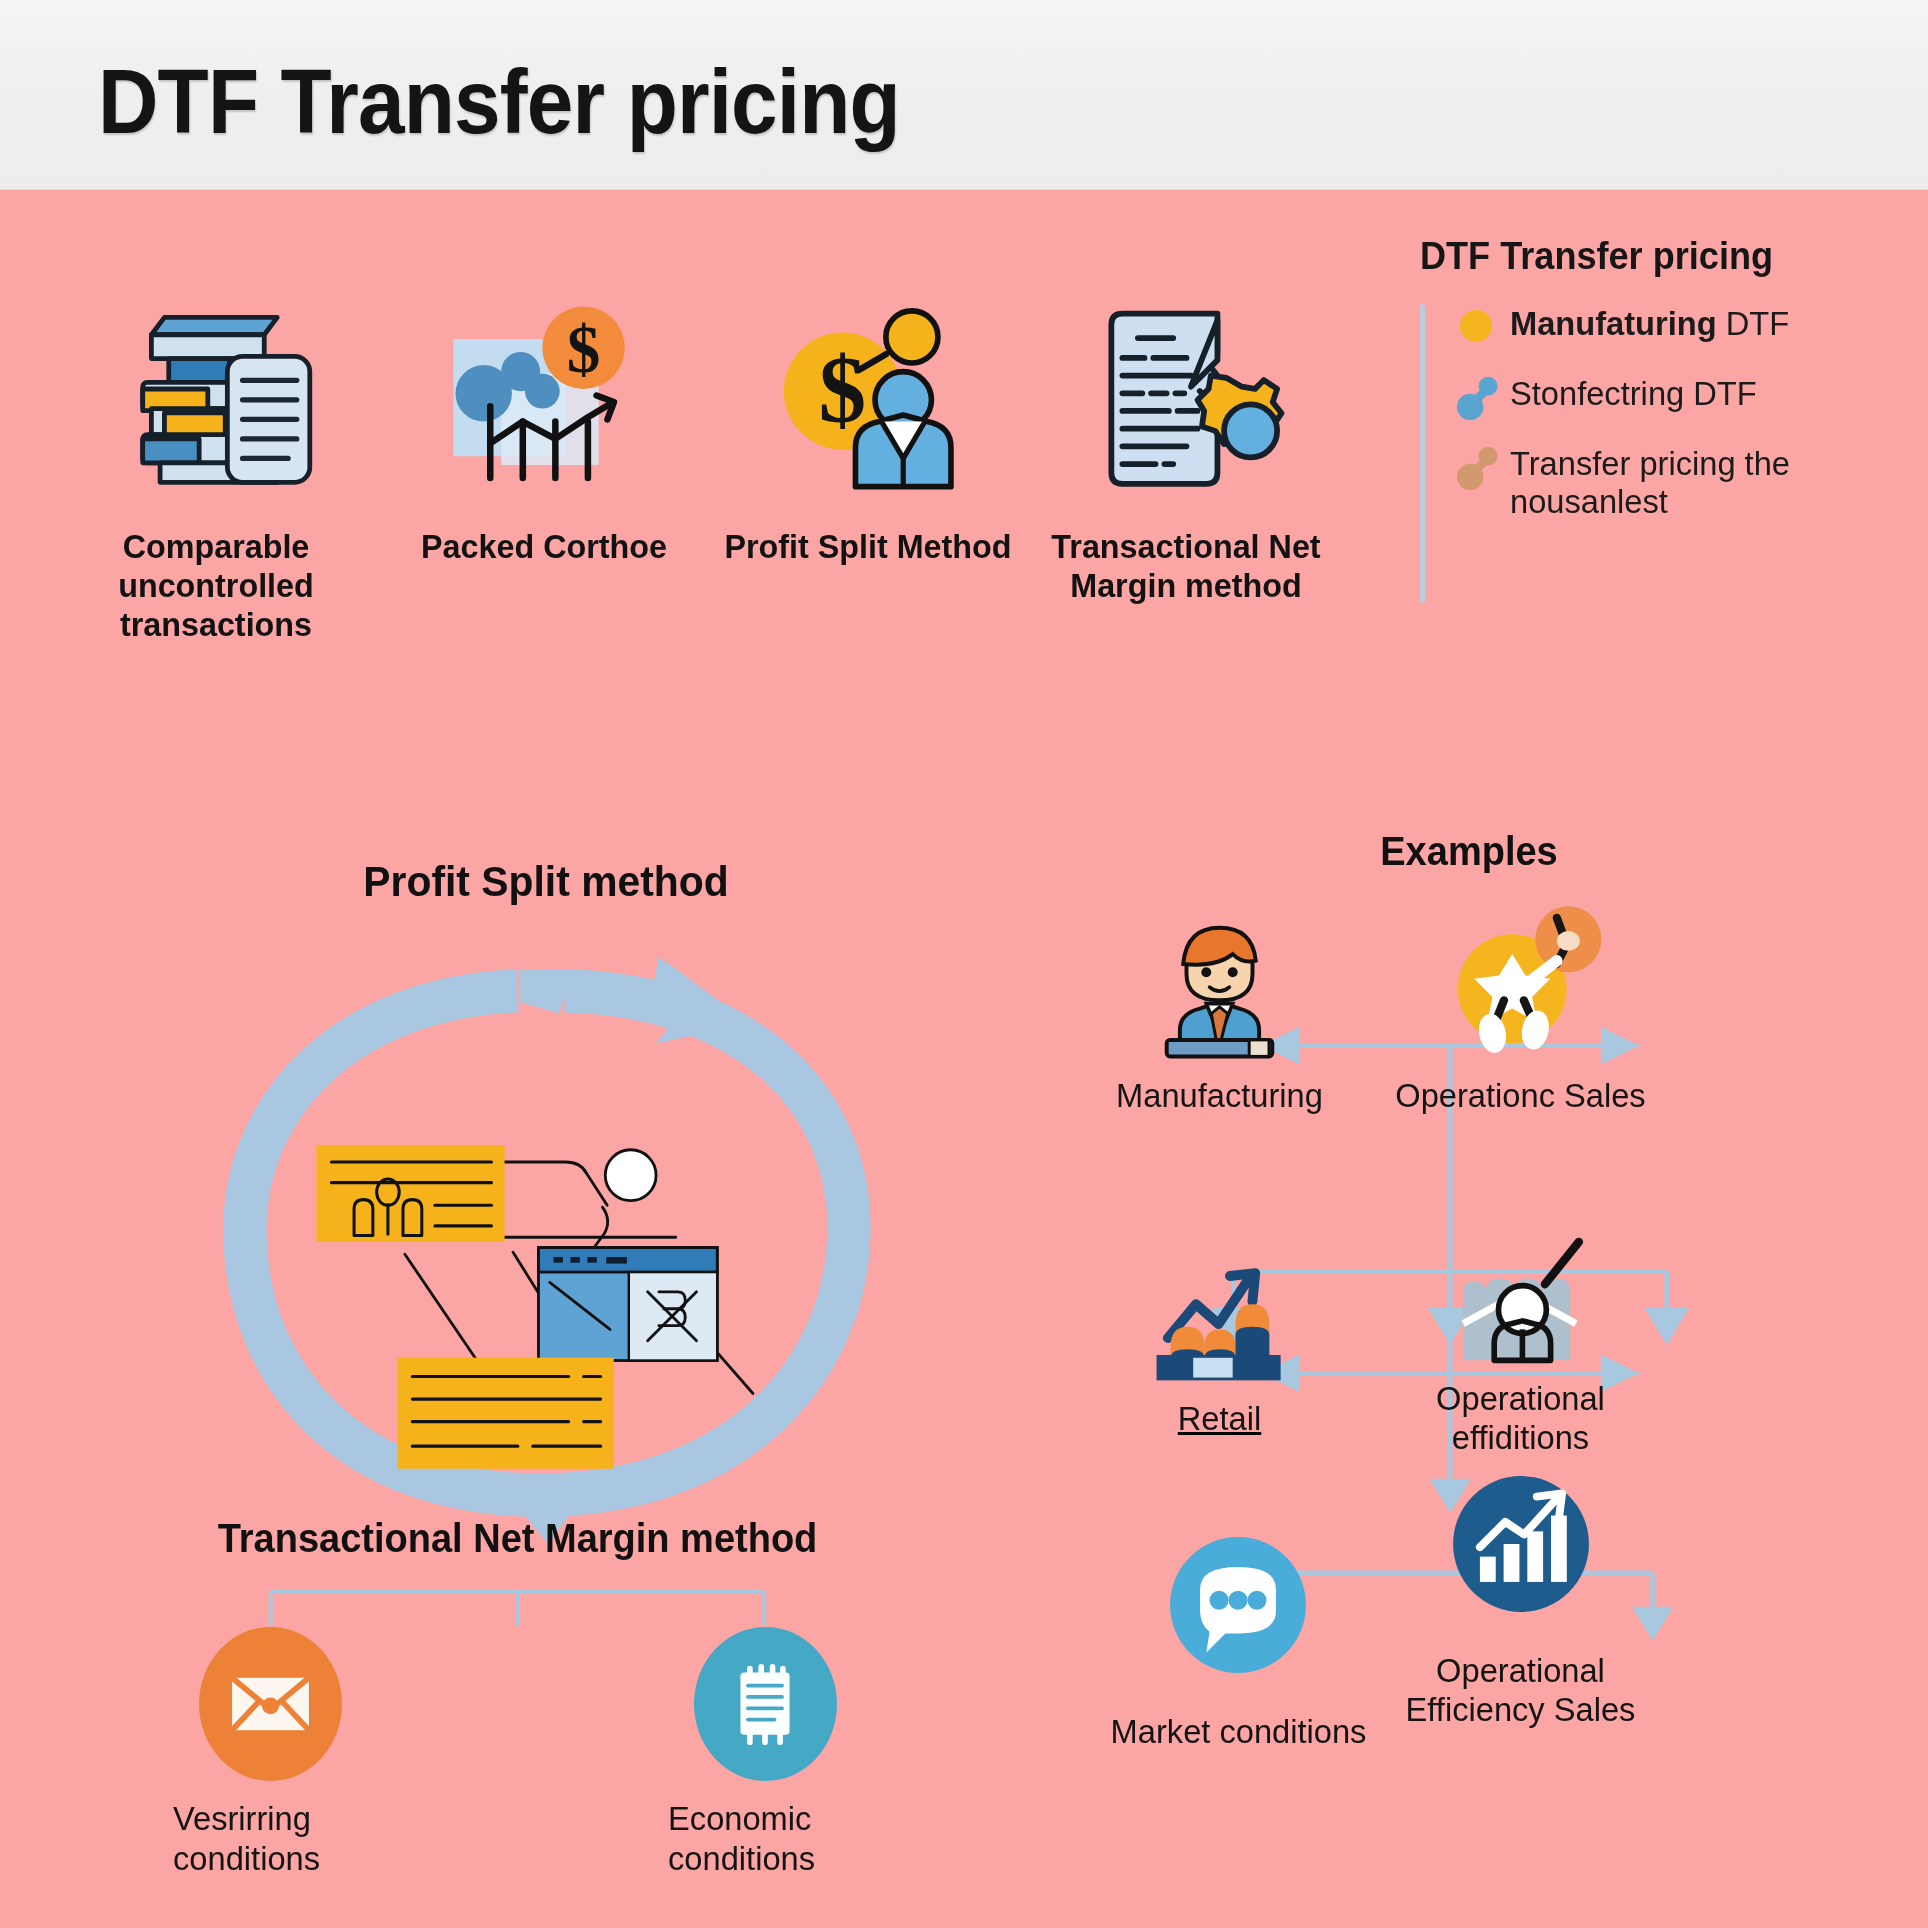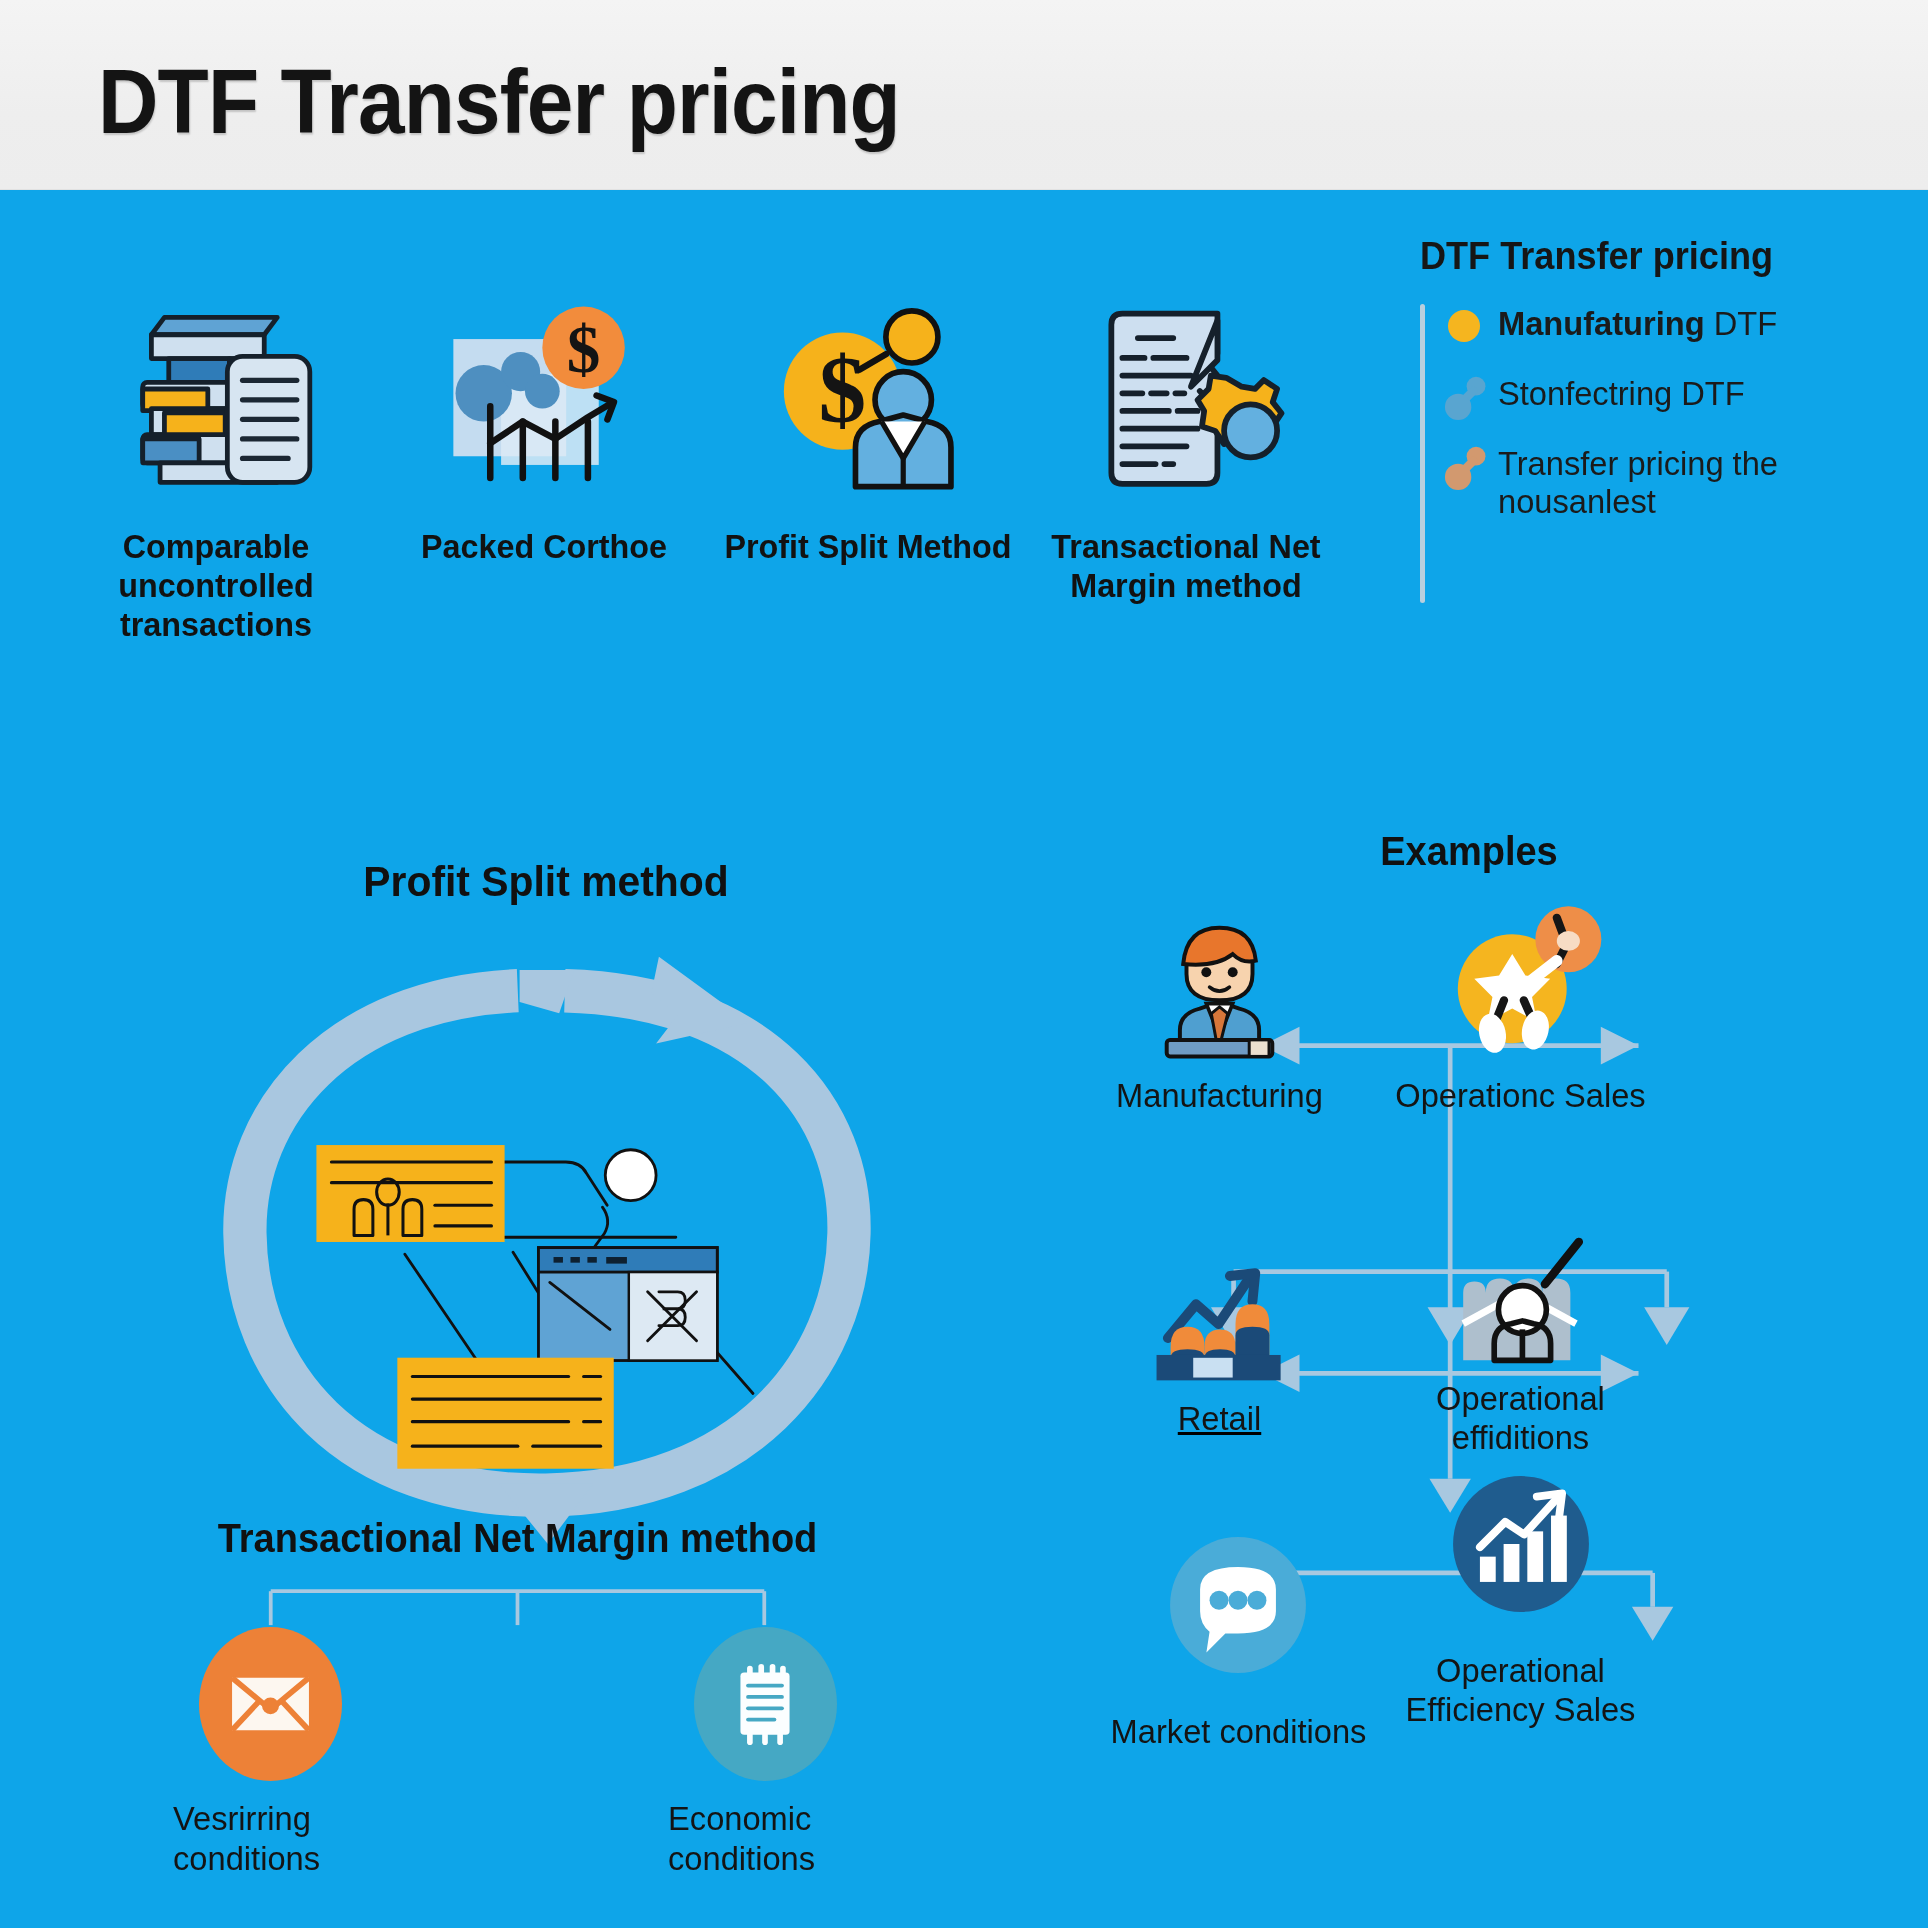--- a/index.html
+++ b/index.html
@@ -2,21 +2,21 @@
 <html style="font-size:15px"><head>
 <meta charset="utf-8">
 <style>
   * { box-sizing: border-box; margin: 0; padding: 0; }
   html, body {
     width: 1928px; height: 1928px;
     background: #ffffff;
     font-family: "Liberation Sans", sans-serif;
     overflow: hidden;
   }
-  #page { position: relative; width: 1928px; height: 1928px; background: #0ea5e9; }
+  #page { position: relative; width: 1928px; height: 1928px; background: #fca5a5; }
 
   
   .header-band {
     position: absolute; left: 0; top: 0; width: 1928px; height: 190px;
     background: linear-gradient(180deg,#f4f4f4 0%,#eeeeee 60%,#ededed 100%);
     border-bottom: 1.9px solid #e2e2e2;
   }
   .header-title {
     position: absolute; left: 98px; top: 51px;
     font-size: 90px; font-weight: 700; color: #141414;
@@ -40,21 +40,21 @@
   .m2 { left: 328px; }
   .m3 { left: 652px; }
   .m4 { left: 970px; }
 
   
   .legend { position: absolute; left: 1420px; top: 235px; width: 471px; }
   .legend-title {
     font-size: 38px; font-weight: 700; color: #161616; margin-bottom: 24.5px;
     transform: scaleX(0.95); transform-origin: left;
   }
-  .legend-body { position: relative; padding-left: 20px; }
+  .legend-body { position: relative; padding-left: 32px; }
   .legend-rule {
     position: absolute; left: 0; top: 1.9px; width: 4.7px; height: 299px;
     background: #b8cfde; border-radius: 2.8px;
   }
   .legend-item { display: flex; align-items: flex-start; margin-bottom: 21px; }
   .legend-item .swatch { width: 58px; flex: 0 0 58px; height: 49px; position: relative; }
   .legend-item .ltext {
     font-size: 34px; color: #1b1b1b; line-height: 1.12; padding-top: 1.9px;
     transform: scaleX(0.96); transform-origin: left;
   }

